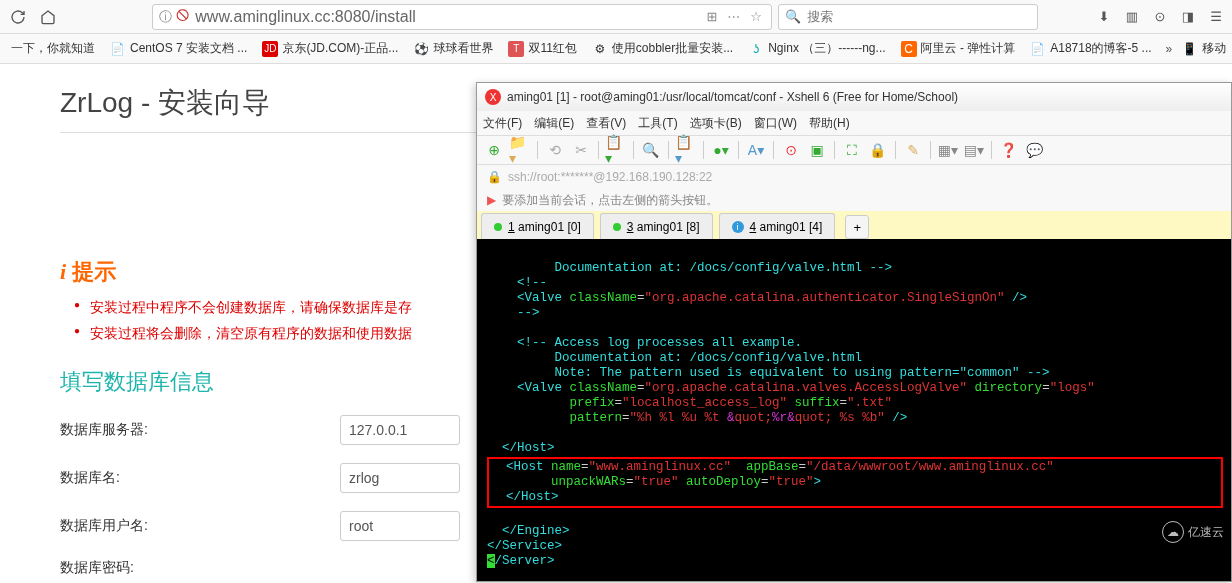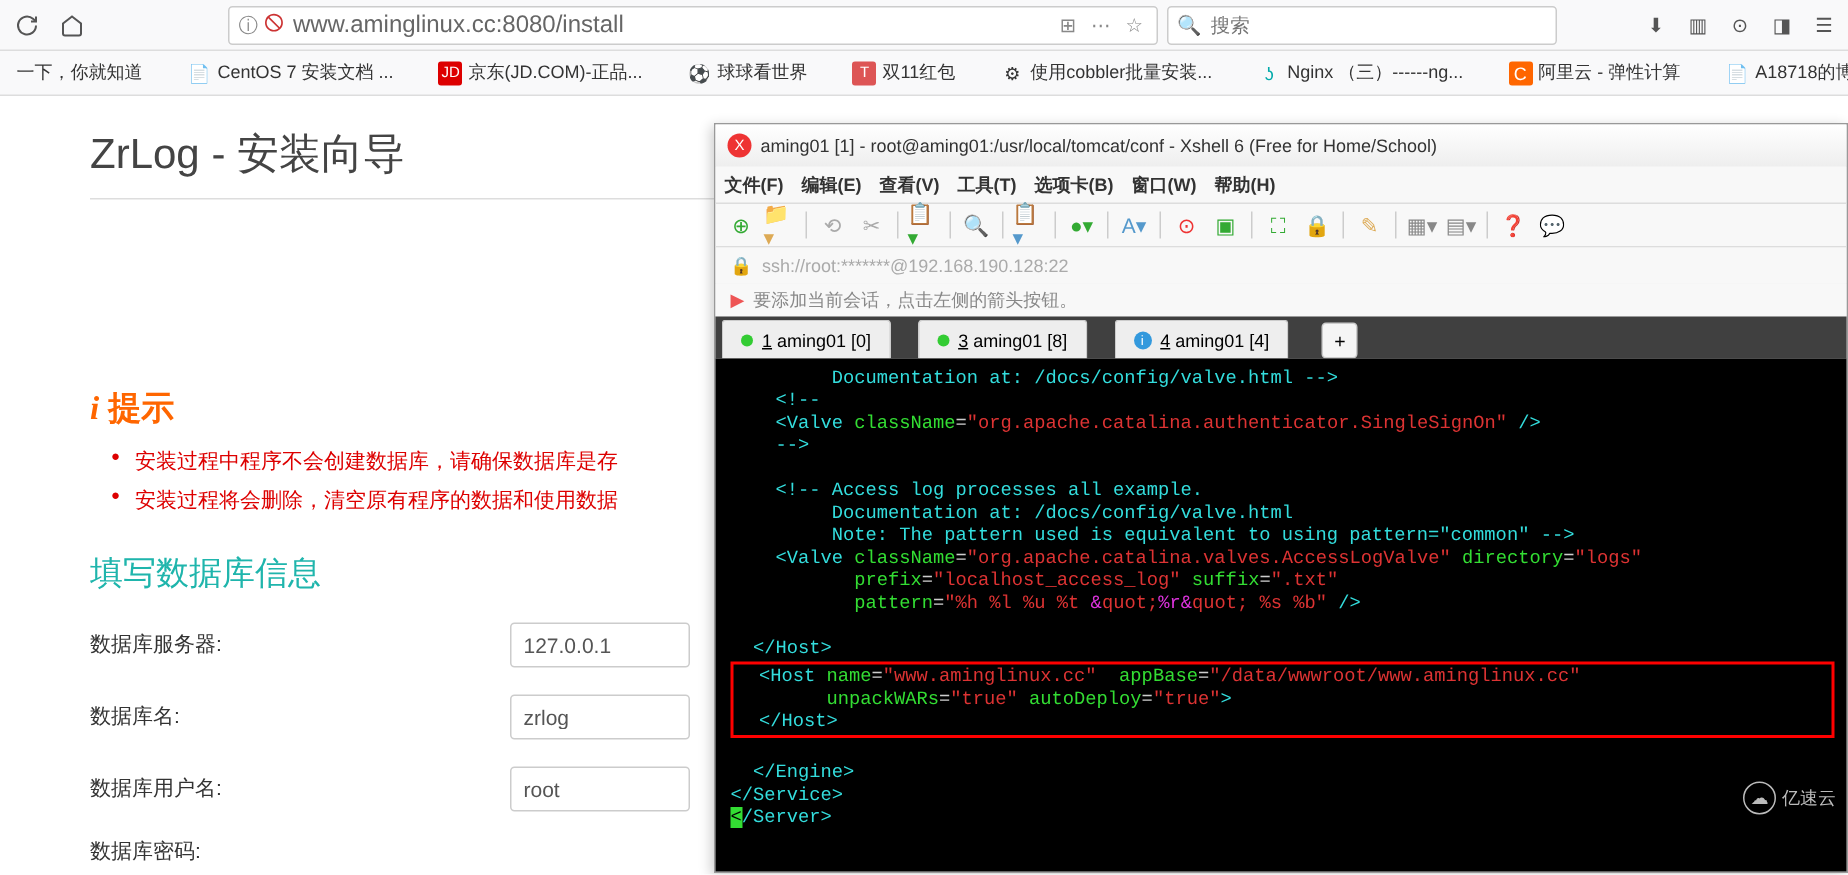--- a/index.html
+++ b/index.html
@@ -13,21 +13,21 @@
     .url-bar input { flex: 1; border: none; outline: none; font-size: 16px; color: #666; }
     .url-secure { color: #888; display:flex; align-items:center; gap:4px;}
     .url-actions { display: flex; gap: 4px; color: #888; margin-left: auto;}
     .url-actions span { cursor:pointer; padding:0 3px;}
     .search-bar { width: 260px; height: 26px; display: flex; align-items: center; border: 1px solid #ccc; border-radius: 3px; padding: 0 6px; gap: 6px; background:#fff;}
     .search-bar input { flex:1; border:none; outline:none; font-size:13px; color:#888;}
     .br-right-icons { display:flex; gap:8px; color:#555; margin-left:auto;}
     .br-right-icons span { width:20px; height:20px; display:flex; align-items:center; justify-content:center; cursor:pointer;}
 
     
-    .bookmark-bar { display:flex; align-items:center; height:30px; background:#f9f9fa; border-bottom:1px solid #ddd; padding:0 6px; gap:20px; font-size:12px; color:#333; overflow:hidden;}
+    .bookmark-bar { display:flex; align-items:center; height:30px; background:#f9f9fa; border-bottom:1px solid #ddd; padding:0 6px; gap:5px; font-size:12px; color:#333; overflow:hidden;}
     .bk-item { display:flex; align-items:center; gap:4px; padding:2px 5px; border-radius:3px; cursor:pointer; white-space:nowrap;}
     .bk-icon { width:16px; height:16px; display:inline-flex; align-items:center; justify-content:center; font-size:12px;}
     .bk-orange { background:#f60; color:#fff; border-radius:2px;}
     .bk-red { background:#d00; color:#fff; border-radius:2px; font-size:10px;}
     .bk-green { color:#3a3;}
     .bk-blue { color:#06c;}
     .bk-teal { background:#d55; color:#fff; border-radius:2px; font-size:10px;}
     .bk-cyan { color:#0aa;}
     .bk-more { margin-left:4px; color:#555;}
     .bk-right { margin-left:auto;}
@@ -48,37 +48,37 @@
     .section-title { color:#1fb5ac; font-size:22px; margin:24px 0 18px 0; font-weight:400;}
     .form-row { display:flex; align-items:center; margin:18px 0; gap:90px;}
     .form-label { width:190px; color:#333; font-size:14px;}
     .form-input { width:120px; height:30px; border:1px solid #ccc; border-radius:3px; padding:0 8px; font-size:14px; color:#555;}
 
     
     .xshell { position:absolute; top:82px; left:476px; width:756px; height:500px; background:#f0f0f0; border:1px solid #999; box-shadow:-2px 2px 8px rgba(0,0,0,0.2); display:flex; flex-direction:column;}
     .xs-titlebar { height:28px; background:linear-gradient(#fff,#eee); display:flex; align-items:center; padding:0 8px; gap:6px; color:#333; font-size:12px;}
     .xs-logo { width:16px; height:16px; border-radius:50%; background:#e33; display:flex; align-items:center; justify-content:center; color:#fff; font-size:10px;}
     .xs-menubar { height:24px; background:#f8f8f8; display:flex; align-items:center; padding:0 6px; gap:12px; font-size:12px; color:#333;}
-    .xs-menu-item { cursor:pointer;font-weight:bold;}
+    .xs-menu-item { cursor:pointer;}
     .xs-toolbar { height:30px; background:#f8f8f8; border-top:1px solid #ddd; border-bottom:1px solid #ddd; display:flex; align-items:center; padding:0 6px; gap:4px;}
     .xs-tool-icon { width:22px; height:22px; display:flex; align-items:center; justify-content:center; cursor:pointer; border-radius:2px; font-size:14px;}
     .xs-tool-sep { width:1px; height:18px; background:#ccc; margin:0 2px;}
     .xs-ssh-info { height:24px; background:#f8f8f8; display:flex; align-items:center; padding:0 10px; gap:6px; color:#aaa; font-size:12px;}
     .xs-lock { color:#d5b86a;}
     .xs-addtip { height:22px; background:#f8f8f8; display:flex; align-items:center; padding:0 10px; gap:6px; color:#888; font-size:12px;}
     .xs-flag { color:#e55;}
-    .xs-tabs { height:28px; background:#404040; display:flex; align-items:flex-end; padding:0 4px; gap:16px;}
+    .xs-tabs { height:28px; background:#fef9c3; display:flex; align-items:flex-end; padding:0 4px; gap:4px;}
     .xs-tab { height:26px; padding:0 12px; display:flex; align-items:center; gap:6px; background:#eee; border:1px solid #ccc; border-bottom:none; font-size:12px; cursor:pointer; margin-right:2px; border-radius:3px 3px 0 0;}
     .xs-tab.active { background:#2a9bd6; color:#fff; border-color:#2a9bd6;}
     .xs-tab-dot { width:8px; height:8px; border-radius:50%; background:#3c3;}
     .xs-tab-info { width:12px; height:12px; border-radius:50%; background:#39d; color:#fff; font-size:9px; display:flex; align-items:center; justify-content:center;}
     .xs-tab-close { color:#888; margin-left:4px;}
     .xs-tab.active .xs-tab-close { color:#fff;}
     .xs-tab-add { width:24px; height:24px; display:flex; align-items:center; justify-content:center; background:#f5f5f5; border:1px solid #ccc; cursor:pointer; margin-left:4px; border-radius:3px;}
-    .xs-terminal { flex:1; background:#000; font-family:"Consolas","Courier New",monospace; font-size:12.5px; line-height:15px; padding:6px 10px; overflow:hidden; white-space:pre;}
+    .xs-terminal { flex:1; background:#000; font-family:"Consolas","Courier New",monospace; font-size:12.5px; line-height:15px; padding:22px 10px; overflow:hidden; white-space:pre;}
     .xs-terminal .c-cyan { color:#3dd;}
     .xs-terminal .c-green { color:#3d3;}
     .xs-terminal .c-red { color:#d33;}
     .xs-terminal .c-white { color:#ccc;}
     .xs-terminal .c-magenta { color:#d3d;}
     .xs-box { border:2px solid #f00; padding:1px 2px; display:inline-block; margin:1px 0;}
     .xs-cursor { background:#3d3; color:#000;}
     
     
     .watermark { position:absolute; right:8px; bottom:40px; color:#bbb; font-size:12px; display:flex; align-items:center; gap:4px;}

